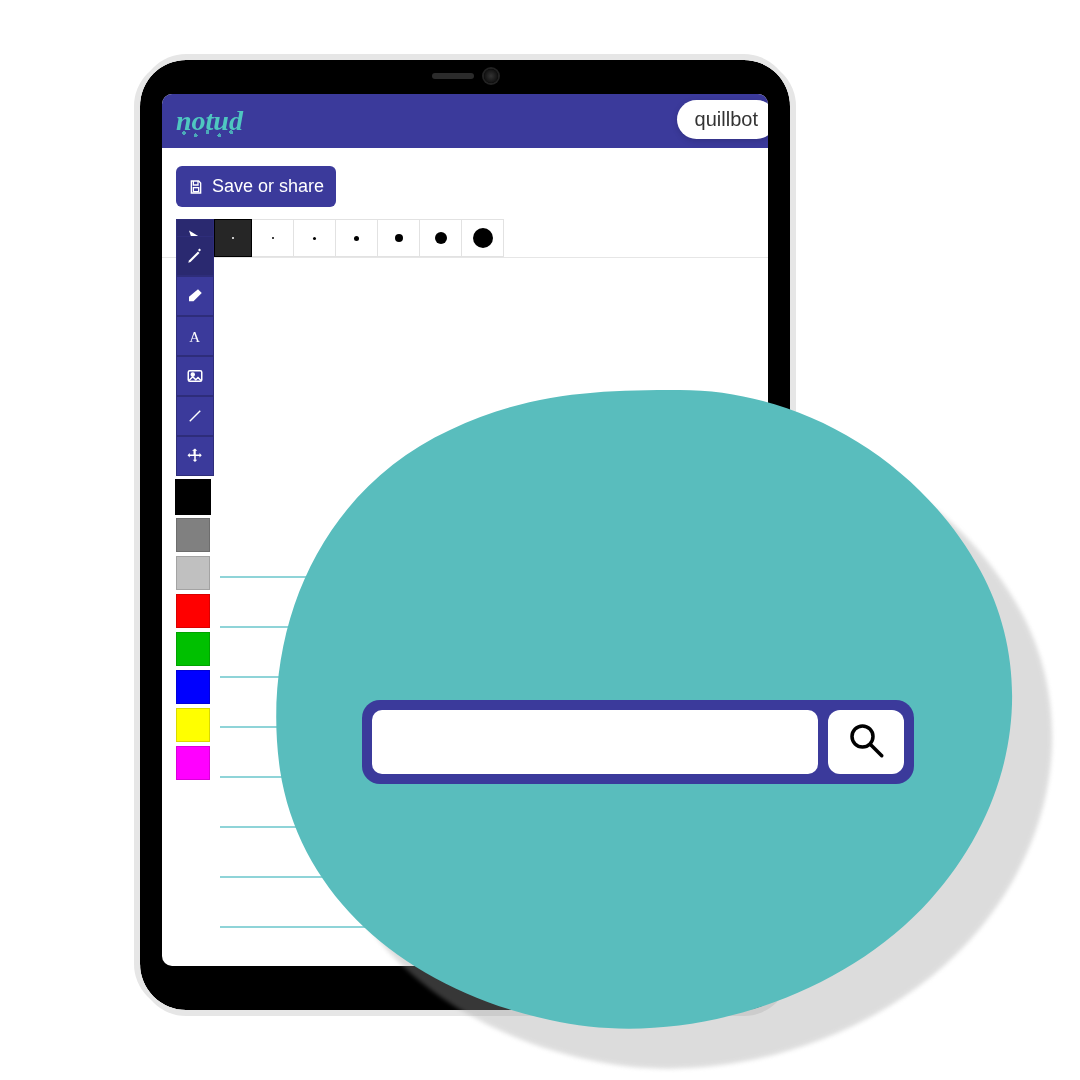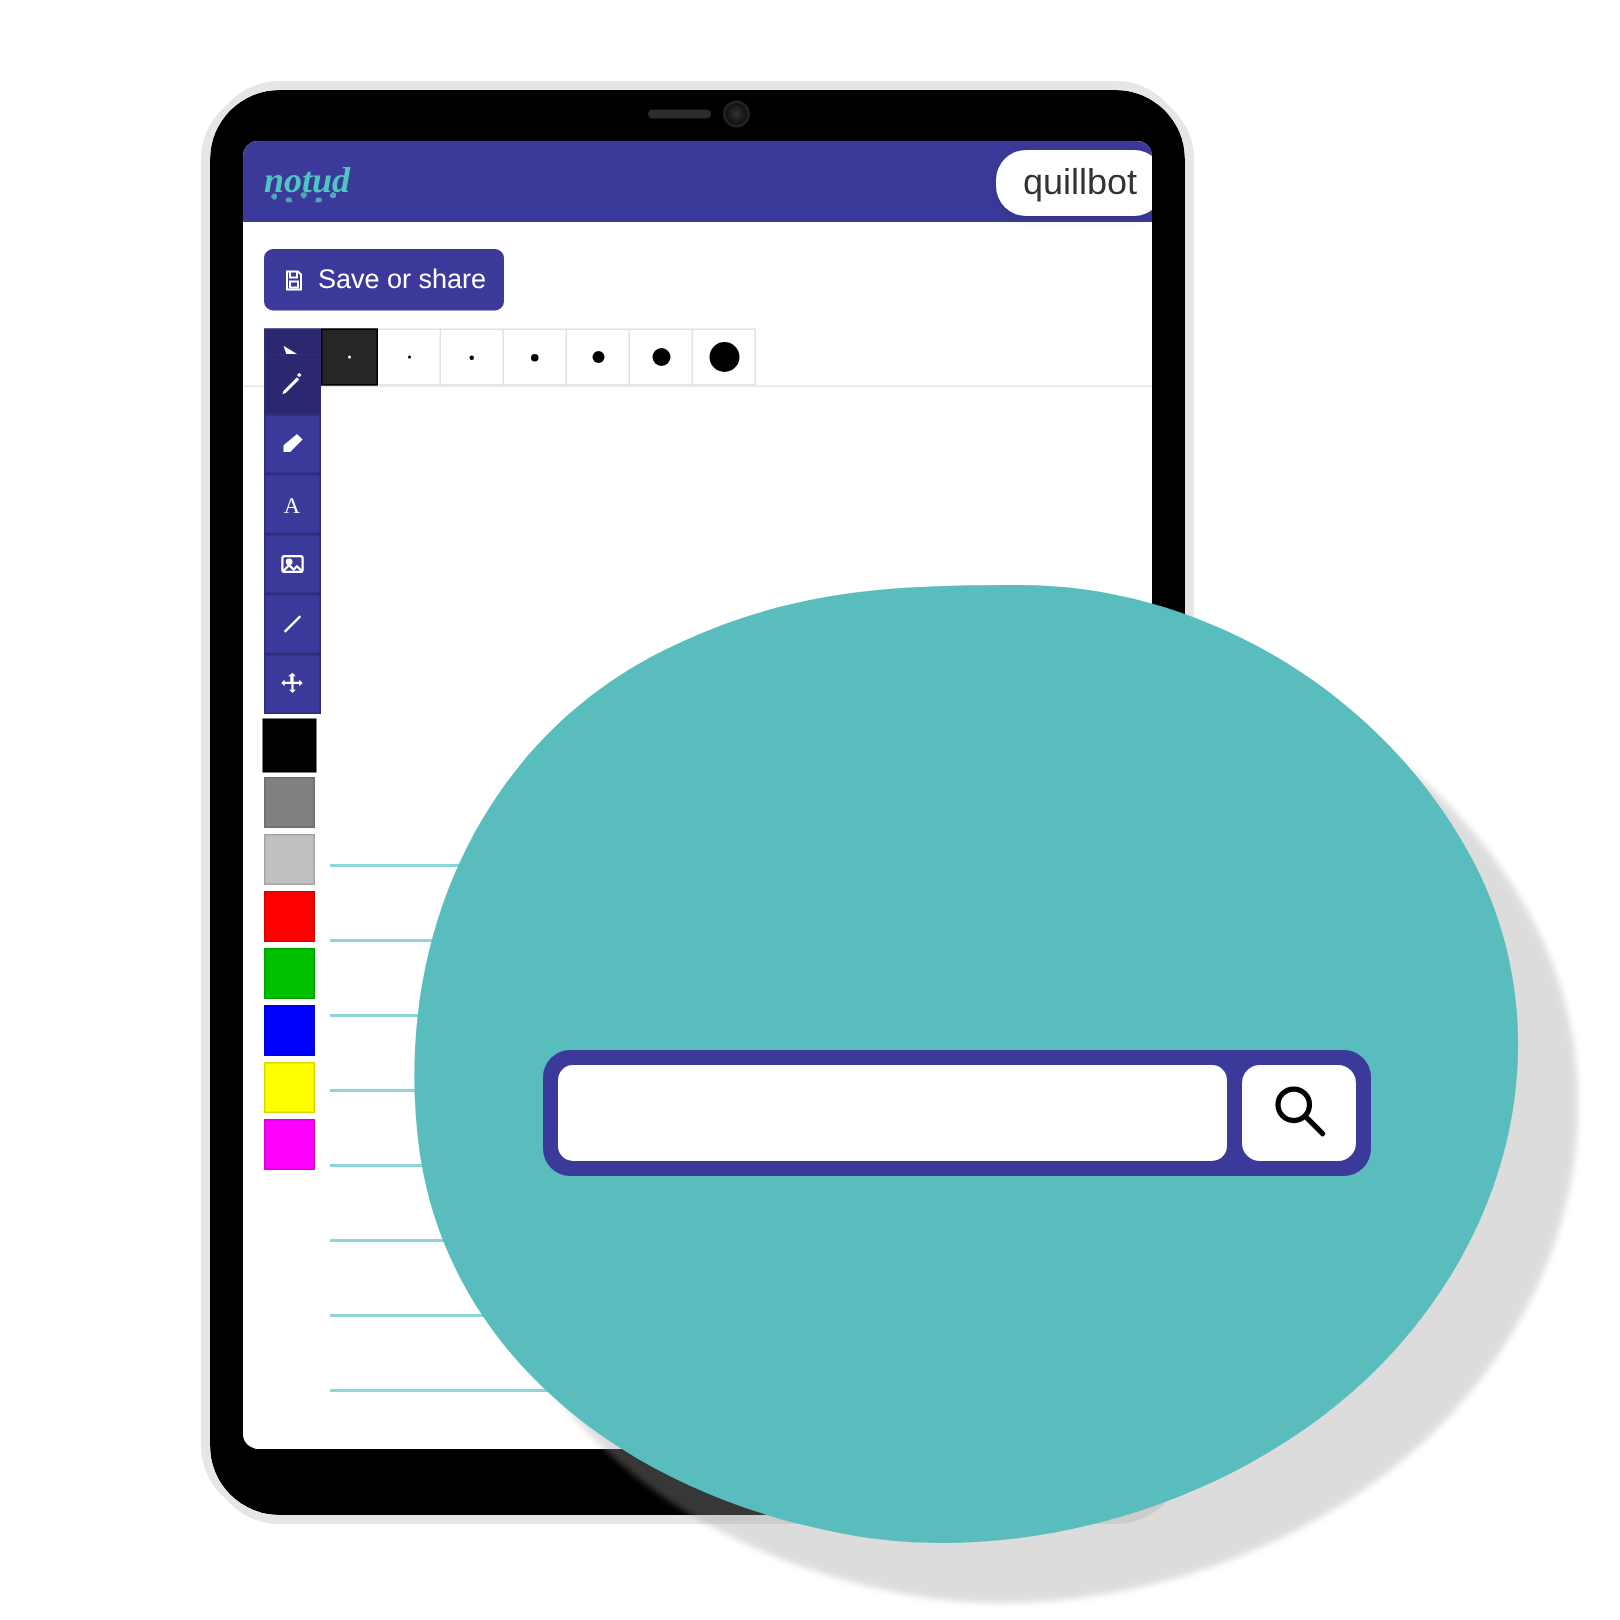--- a/index.html
+++ b/index.html
@@ -69,21 +69,21 @@
       background: #3b3a9b;
       display: flex;
       align-items: center;
       padding: 0 14px;
       position: relative;
     }
     .brand-logo {
       font-family: 'Brush Script MT', cursive;
       font-style: italic;
       color: #4fc7c0;
-      font-size: 24px;
+      font-size: 28px;
       font-weight: 700;
       line-height: 1;
       position: relative;
     }
     .brand-logo::after{
       content:"";
       position:absolute;
       left:2px; right:6px; bottom:-2px;
       height:8px;
       background:
@@ -96,21 +96,21 @@
     }
 
     .chip-right {
       position: absolute;
       right: -8px;
       top: 6px;
       background: #fff;
       color: #333;
       border-radius: 20px;
       padding: 8px 18px;
-      font-size: 24px;
+      font-size: 20px;
       box-shadow: 0 2px 6px rgba(0,0,0,.15);
     }
 
     
     .save-row {
       padding: 18px 14px 12px 14px;
     }
     .btn-primary {
       background: #3b3a9b;
       color: #fff;

